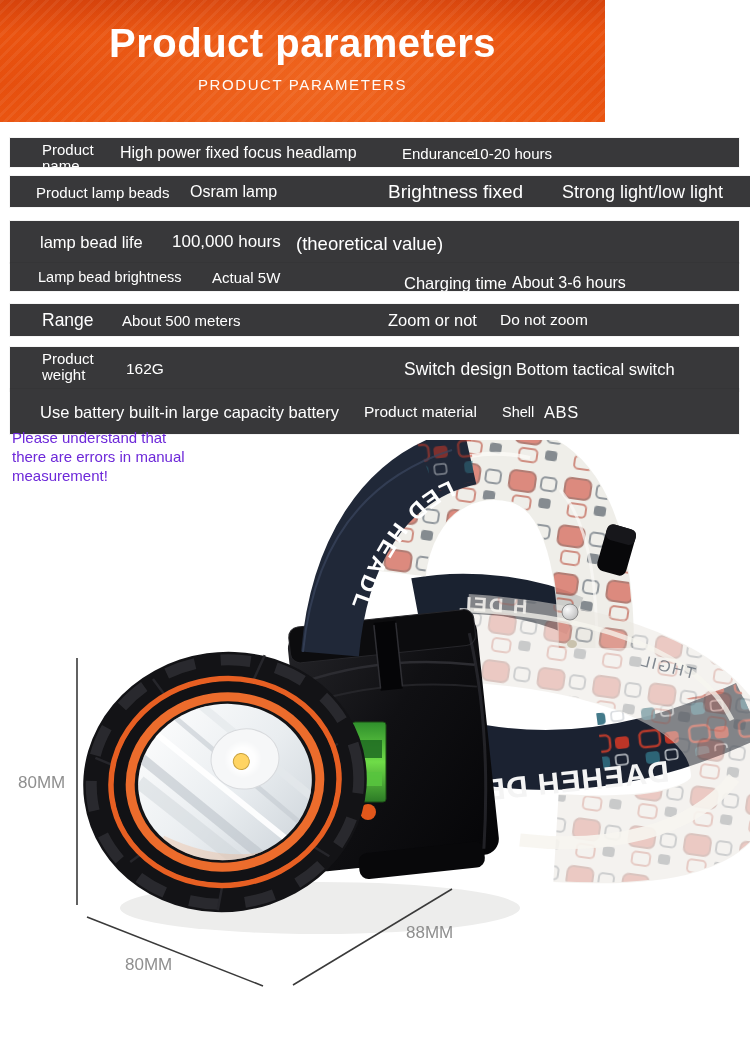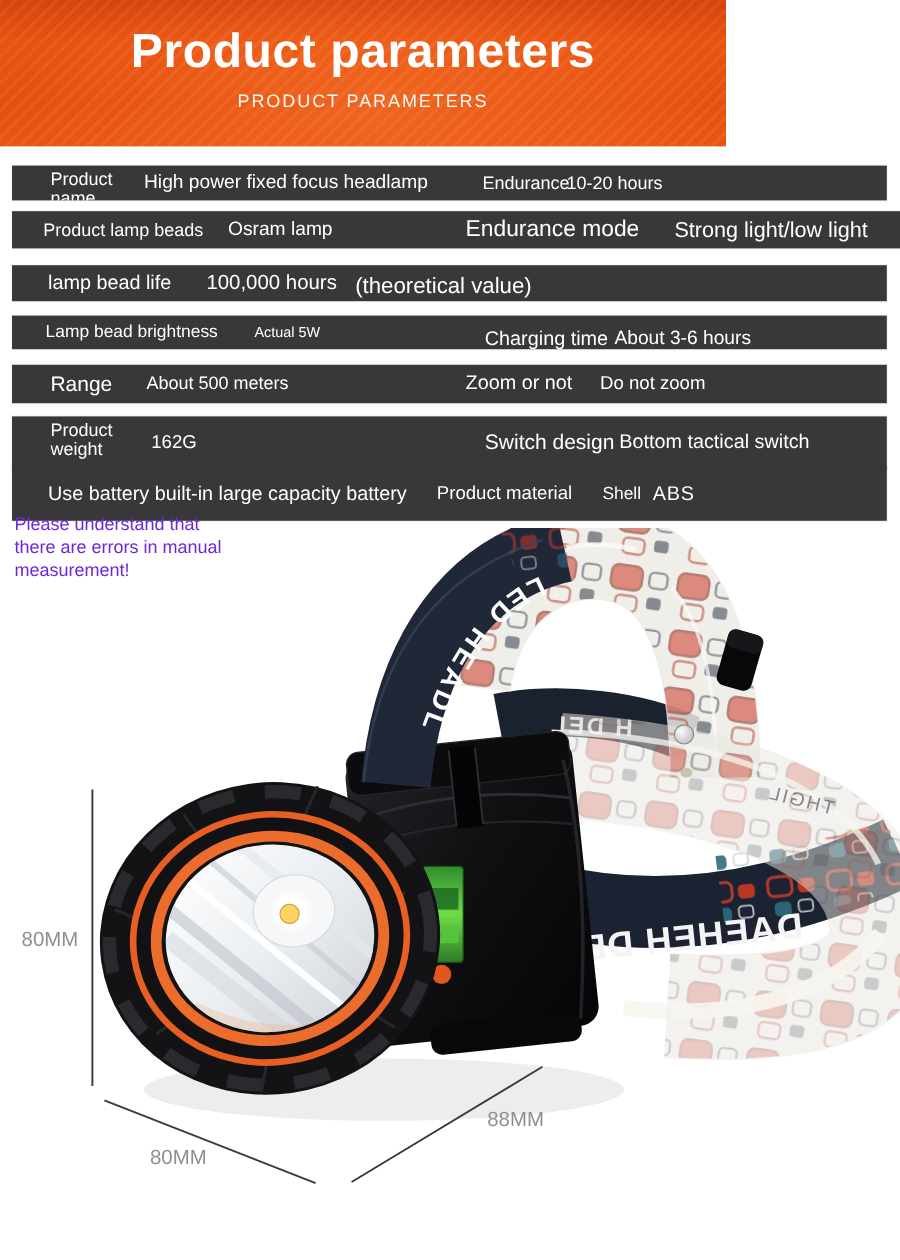--- a/index.html
+++ b/index.html
@@ -18,21 +18,21 @@
   .header h1{margin:0;padding-top:21px;font-size:40px;line-height:44px;font-weight:700;letter-spacing:.5px;}
   .header .sub{margin-top:11px;font-size:15px;letter-spacing:1.6px;font-weight:400;opacity:.97;}
 
   
   .row{position:absolute;left:10px;width:729px;background:#38383a;color:#fff;overflow:hidden;
        box-shadow:0 0 0 1px rgba(0,0,0,.04);}
   .cell{position:absolute;top:50%;transform:translateY(-50%);white-space:nowrap;}
   .wrap{white-space:normal;top:4px;transform:none;line-height:16px;overflow:hidden;}
   .r1{top:138px;height:29px;}
   .r2{top:176px;height:31px;width:740px;}
-  .r3{top:221px;height:30px;}
+  .r3{top:221px;height:42px;}
   .r4{top:263px;height:28px;}
   .r5{top:304px;height:32px;}
   .r6{top:347px;height:44px;}
   .r7{top:389px;height:45px;}
 
   
   .note{position:absolute;left:12px;top:428px;color:#6d28d9;font-size:15px;line-height:19px;z-index:5;}
 
   
   .photo{position:absolute;left:0;top:440px;z-index:1;}
@@ -50,33 +50,33 @@
   <div class="row r1">
     <span class="cell wrap" style="left:32px;width:74px;font-size:15px;">Product name</span>
     <span class="cell" style="left:110px;font-size:16px;">High power fixed focus headlamp</span>
     <span class="cell" style="left:392px;font-size:15px;">Endurance</span>
     <span class="cell" style="left:462px;font-size:15px;text-align:center;">10-20 hours</span>
   </div>
 
   <div class="row r2">
     <span class="cell" style="left:26px;font-size:15px;">Product lamp beads</span>
     <span class="cell" style="left:180px;font-size:16px;">Osram lamp</span>
-    <span class="cell" style="left:378px;font-size:19px;">Endurance mode</span>
+    <span class="cell" style="left:378px;font-size:19px;">Brightness fixed</span>
     <span class="cell" style="left:552px;font-size:18px;">Strong light/low light</span>
   </div>
 
   <div class="row r3">
     <span class="cell" style="left:30px;font-size:16.5px;">lamp bead life</span>
     <span class="cell" style="left:162px;font-size:17px;">100,000 hours</span>
     <span class="cell" style="left:286px;font-size:18.5px;margin-top:2px;">(theoretical value)</span>
   </div>
 
   <div class="row r4">
     <span class="cell" style="left:28px;font-size:14.5px;">Lamp bead brightness</span>
-    <span class="cell" style="left:202px;font-size:12px;">Actual 5W</span>
+    <span class="cell" style="left:202px;font-size:15px;">Actual 5W</span>
     <span class="cell" style="left:394px;font-size:16.5px;margin-top:6px;">Charging time</span>
     <span class="cell" style="left:502px;font-size:16px;margin-top:6px;">About 3-6 hours</span>
   </div>
 
   <div class="row r5">
     <span class="cell" style="left:32px;font-size:17.5px;">Range</span>
     <span class="cell" style="left:112px;font-size:15px;">About 500 meters</span>
     <span class="cell" style="left:378px;font-size:16.5px;">Zoom or not</span>
     <span class="cell" style="left:490px;font-size:15.5px;">Do not zoom</span>
   </div>

